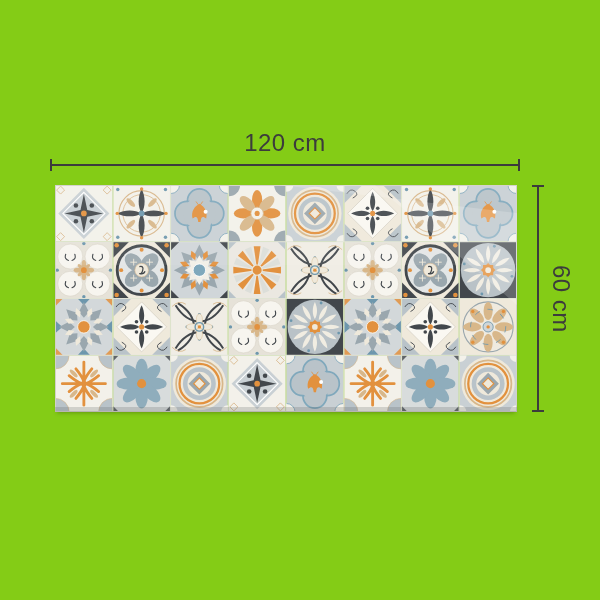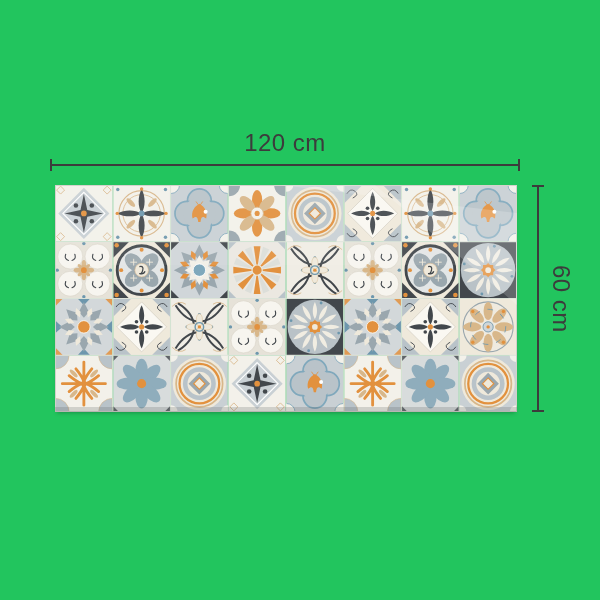--- a/index.html
+++ b/index.html
@@ -1,17 +1,17 @@
 <!DOCTYPE html>
 <html style="--charcoal: #42474c; --slate: #9aa7ae; --slateLight: #b9c3c9; --grayblue: #c9d0d4; --blue: #7fa8bc; --steel: #6d97ad; --orange: #e2913e; --tan: #d8b78a; --cream: #efe9db; --offwhite: #f3f1ea; --seam: #e7e5df; --dimline: #3c3c3c;"><head>
 <meta charset="utf-8">
 <style>
   html,body{margin:0;padding:0;background:#fff;}
   .canvas{
-    position:relative;width:600px;height:600px;background:#22c55e;overflow:hidden;
+    position:relative;width:600px;height:600px;background:#84cc16;overflow:hidden;
     font-family:"Liberation Sans", sans-serif;
   }
   .dim-label{position:absolute;left:50px;top:129px;width:470px;text-align:center;
     font-size:24px;letter-spacing:.5px;color:var(--dimline);}
   .dim-line-h{position:absolute;left:50px;top:164px;width:470px;height:2px;background:var(--dimline);}
   .dim-line-h .tick{position:absolute;top:-5px;width:2px;height:12px;background:var(--dimline);}
   .dim-line-h .tick.left{left:0;}
   .dim-line-h .tick.right{right:0;}
   .dim-line-v{position:absolute;left:537px;top:185px;width:2px;height:227px;background:var(--dimline);}
   .dim-line-v .tick{position:absolute;left:-5px;width:12px;height:2px;background:var(--dimline);}

